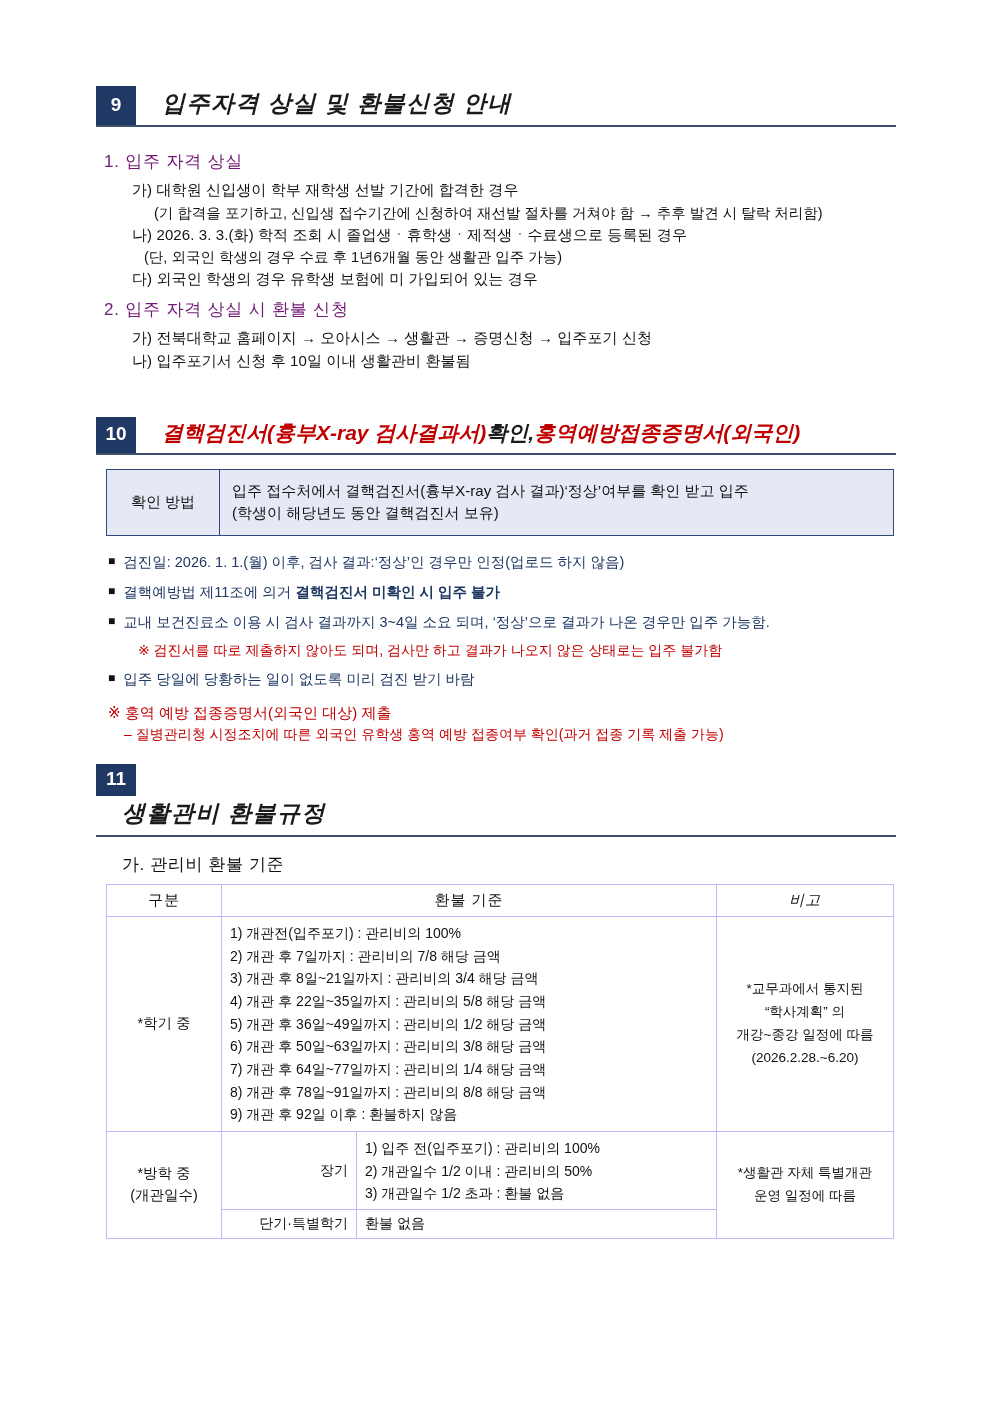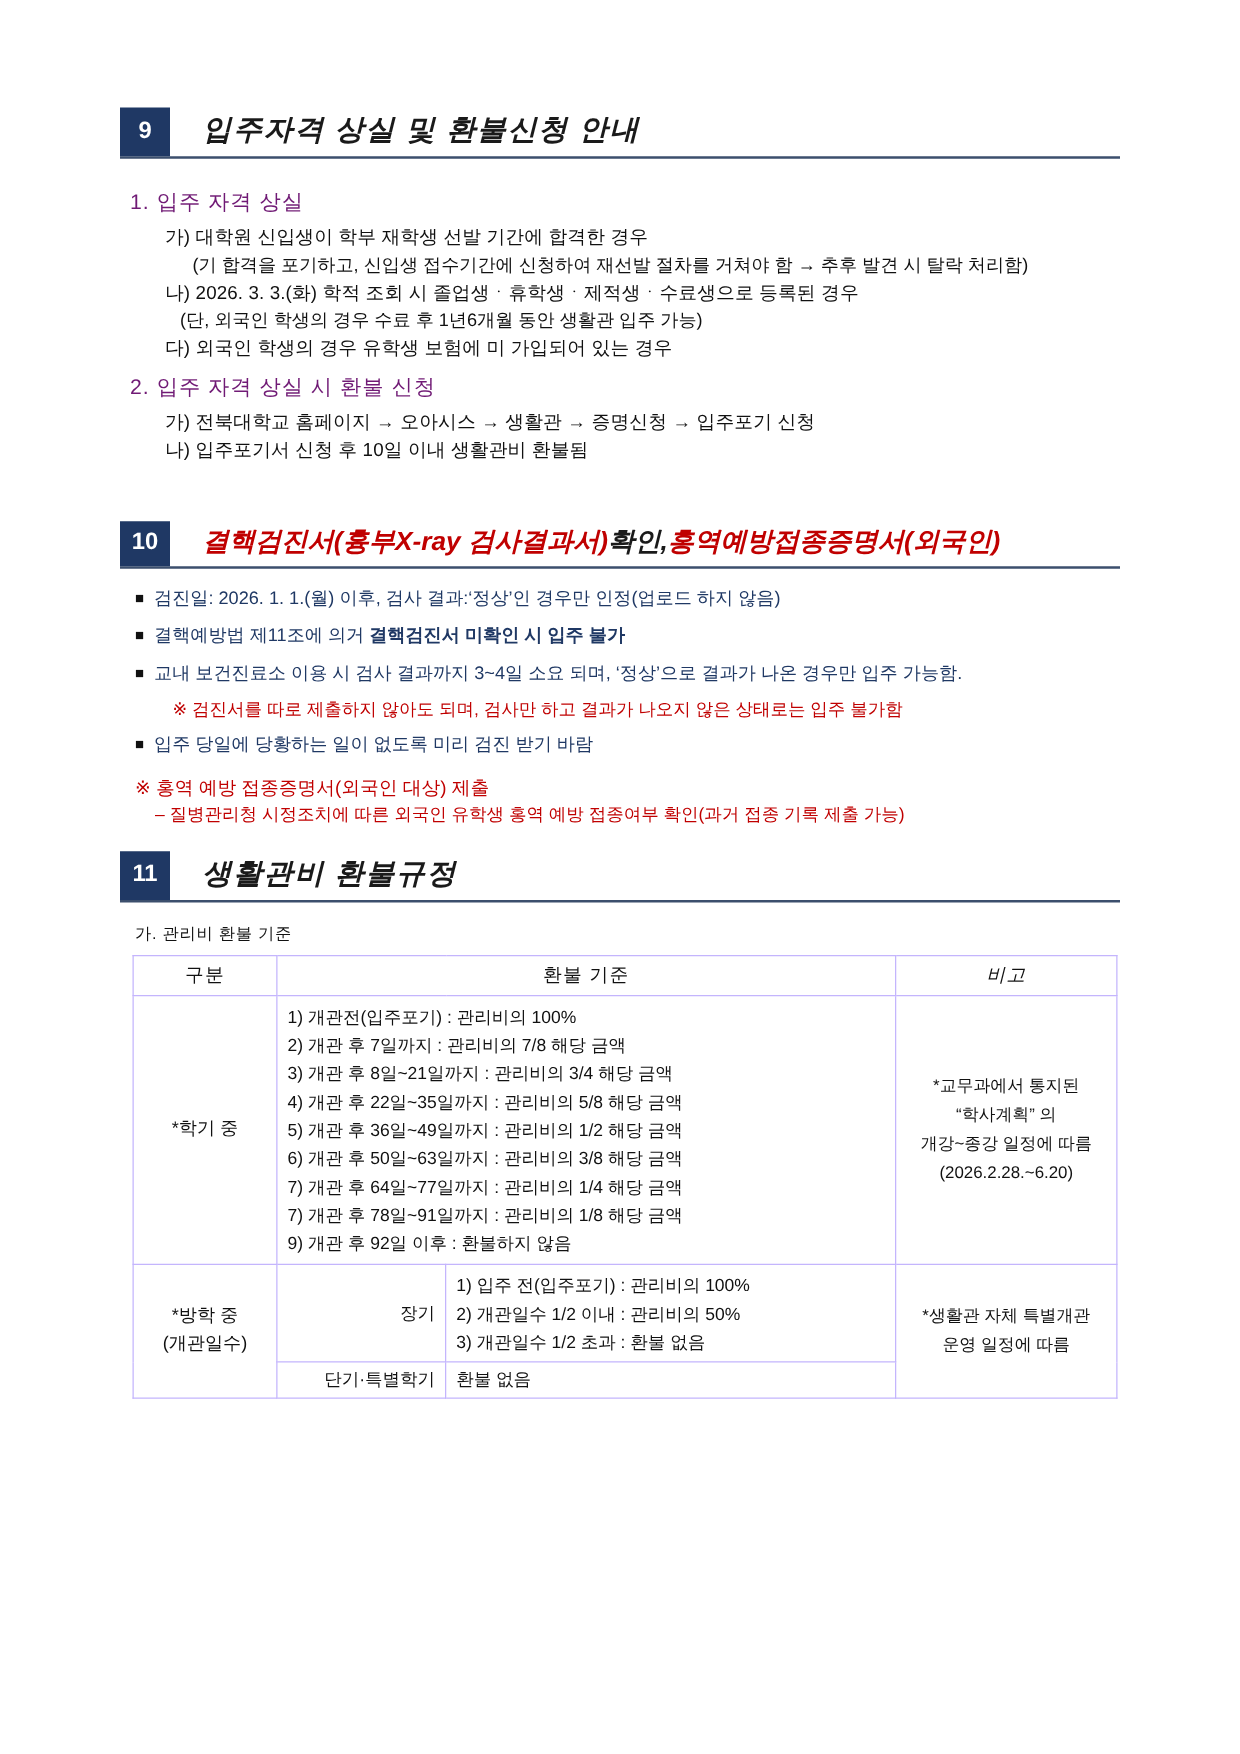--- a/index.html
+++ b/index.html
@@ -148,25 +148,25 @@
     font-size: 15px;
     margin: 14px 0 3px 12px;
   }
   .red-sub {
     color: #c00000;
     font-size: 14px;
     margin: 0 0 20px 28px;
   }
 
   
-  .s11 { margin-top: 4px; }
+  .s11 { margin-top: 4px; flex-direction: column; }
   .sub-title {
-    font-size: 13px;
+    font-size: 17px;
     letter-spacing: 0.6px;
-    margin: 16px 0 8px 12px;
+    margin: 16px 0 8px 26px;
     color: #111;
   }
   .refund-table {
     border-collapse: collapse;
     margin-left: 10px;
     width: calc(100% - 12px);
     font-size: 14px;
   }
   .refund-table th,
   .refund-table td {
@@ -236,20 +236,31 @@
     <div class="sec-head">
       <div class="sec-num">10</div>
       <div class="sec-title red">
         <span>결핵검진서(흉부X-ray 검사결과서)</span>
         <span class="black"> 확인, </span>
         <span>홍역예방접종증명서(외국인)</span>
       </div>
     </div>
 
     <div class="s10">
+      <table class="conf-table">
+        <tbody>
+            <tr>
+          <td class="label">확인 방법</td>
+          <td>
+            <div>입주 접수처에서 결핵검진서(흉부X-ray 검사 결과)‘정상’여부를 확인 받고 입주</div>
+            <div>(학생이 해당년도 동안 결핵검진서 보유)</div>
+          </td>
+        </tr>
+      </tbody>
+        </table>
 
       <div class="bullets">
         <div class="bullet-row">
           <span class="bullet-sq">■</span>
           <span class="bullet-txt">검진일: 2026. 1. 1.(월) 이후, 검사 결과:‘정상’인 경우만 인정(업로드 하지 않음)</span>
         </div>
         <div class="bullet-row">
           <span class="bullet-sq">■</span>
           <span class="bullet-txt"><span>결핵예방법 제11조에 의거 </span><b>결핵검진서 미확인 시 입주 불가</b></span>
         </div>
@@ -287,21 +298,21 @@
         <tr>
           <td class="vcell">*학기 중</td>
           <td colspan="2" class="list-lines">
             <div>1) 개관전(입주포기) : 관리비의 100%</div>
             <div>2) 개관 후  7일까지 : 관리비의 7/8 해당 금액</div>
             <div>3) 개관 후  8일~21일까지 : 관리비의 3/4 해당 금액</div>
             <div>4) 개관 후 22일~35일까지 : 관리비의 5/8 해당 금액</div>
             <div>5) 개관 후 36일~49일까지 : 관리비의 1/2 해당 금액</div>
             <div>6) 개관 후 50일~63일까지 : 관리비의 3/8 해당 금액</div>
             <div>7) 개관 후 64일~77일까지 : 관리비의 1/4 해당 금액</div>
-            <div>7) 개관 후 78일~91일까지 : 관리비의 1/8 해당 금액</div>
+            <div>8) 개관 후 78일~91일까지 : 관리비의 8/8 해당 금액</div>
             <div>9) 개관 후 92일 이후 : 환불하지 않음</div>
           </td>
           <td class="cell-blue">
             <div class="nowrap">*교무과에서 통지된</div>
             <div class="nowrap">“학사계획” 의</div>
             <div class="nowrap">개강~종강 일정에 따름</div>
             <div class="nowrap">(2026.2.28.~6.20)</div>
           </td>
         </tr>
         <tr>

